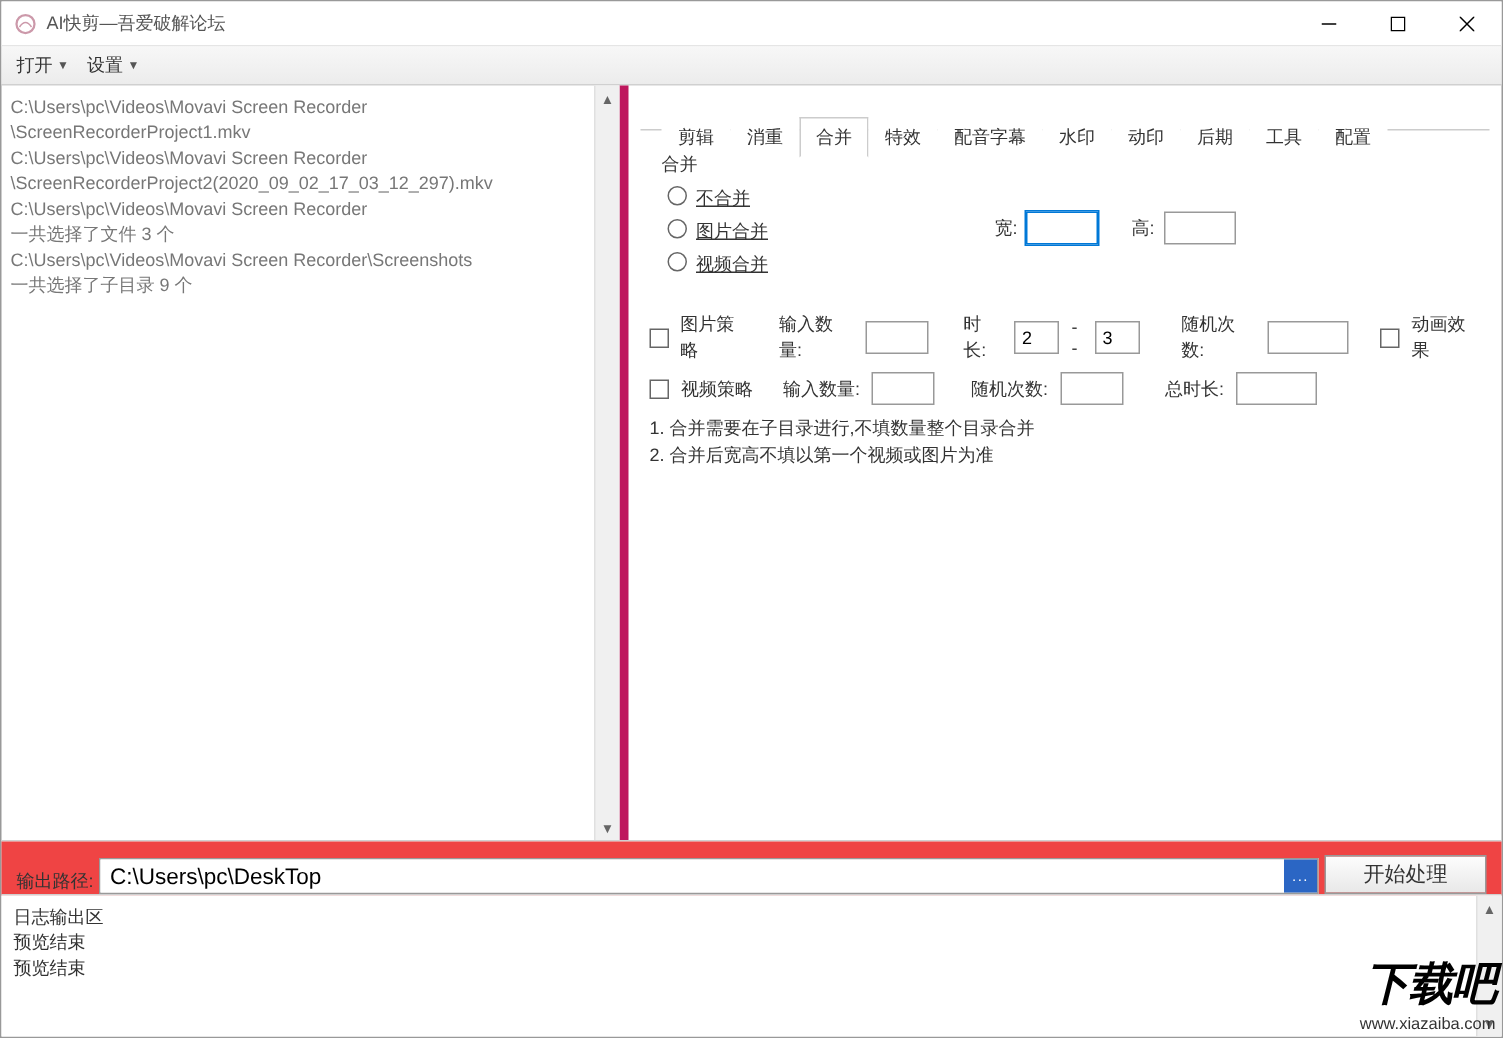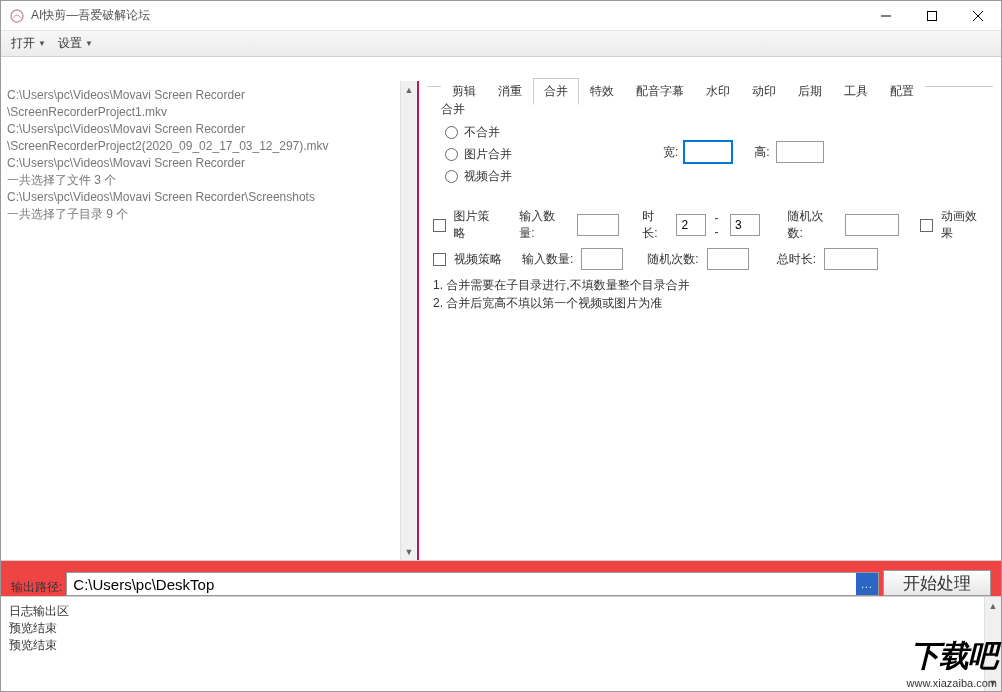--- a/index.html
+++ b/index.html
@@ -7,50 +7,50 @@
 .window { width: 1002px; height: 692px; border: 1px solid #999; display: flex; flex-direction: column; position: relative; }
 .titlebar { height: 30px; display: flex; align-items: center; padding: 0 0 0 8px; background: #fff; border-bottom: 1px solid #e5e5e5; }
 .titlebar .app-icon { width: 16px; height: 16px; margin-right: 6px; }
 .titlebar .title { flex: 1; color: #555; font-size: 12px; }
 .win-controls { display: flex; }
 .win-btn { width: 46px; height: 30px; display: flex; align-items: center; justify-content: center; color: #333; }
 .menubar { height: 26px; display: flex; align-items: center; gap: 12px; padding: 0 10px; background: linear-gradient(#f7f7f7,#ececec); border-bottom: 1px solid #d0d0d0; }
 .menubar .menu-item { display: flex; align-items: center; gap: 3px; color: #333; cursor: default; }
 .menubar .caret { font-size: 8px; color: #555; }
 .main { flex: 1; display: flex; border-bottom: 1px solid #d0d0d0; min-height: 0; }
-.left-pane { width: 418px; position: relative; border-right: 2px solid #be185d; margin-top: 24px; }
+.left-pane { width: 418px; position: relative; border-right: 6px solid #be185d; }
 .left-list { position: absolute; inset: 0 17px 0 0; padding: 6px 6px; color: #777; line-height: 17px; font-size: 12px; overflow: hidden; }
 .left-list div { white-space: nowrap; }
 .vscroll { position: absolute; right: 0; top: 0; bottom: 0; width: 17px; background: #f0f0f0; display: flex; flex-direction: column; border-left: 1px solid #e0e0e0; }
 .vscroll .arrow { height: 17px; display: flex; align-items: center; justify-content: center; color: #666; font-size: 9px; }
 .vscroll .track { flex: 1; }
 .right-pane { flex: 1; display: flex; flex-direction: column; padding: 6px 8px 0 8px; }
 .tabs { display: flex; align-items: flex-end; height: 24px; border-bottom: 1px solid #ccc; }
 .tabs .spacer { width: 14px; }
 .tab { padding: 4px 10px; border: 1px solid transparent; border-bottom: none; color: #333; position: relative; top: 19px; background: #fff; cursor: default; }
 .tab.active { border-color: #ccc; background: #fff; border-bottom: 1px solid #fff; }
 .tab-content { padding: 10px 6px; color: #333; }
 .group { border: none; padding: 4px 8px 10px 8px; margin-bottom: 8px; }
 .group-title { font-size: 12px; color: #333; margin-bottom: 6px; }
-.radio-row { display: flex; align-items: center; gap: 6px; margin: 5px 0 5px 4px; }
+.radio-row { display: flex; align-items: flex-start; gap: 6px; margin: 5px 0 5px 4px; text-decoration: underline; }
 .radio { width: 13px; height: 13px; border: 1px solid #666; border-radius: 50%; display: inline-block; }
 .wh-row { position: absolute; display: flex; align-items: center; gap: 6px; }
 .wh-row input { width: 48px; height: 22px; border: 1px solid #999; }
 .wh-row input.focus { border: 1px solid #0078d7; outline: 1px solid #0078d7; }
 .form-row { display: flex; align-items: center; gap: 8px; margin: 6px 0; }
 .chk { width: 13px; height: 13px; border: 1px solid #666; display: inline-block; background: #fff; }
 .form-row input[type="text"] { height: 22px; border: 1px solid #999; padding: 0 4px; font-size: 12px; }
 .w40 { width: 42px; } .w30 { width: 30px; } .w50 { width: 54px; }
 .notes { margin-top: 4px; line-height: 18px; }
 .bottom-bar { height: 36px; display: flex; align-items: flex-end; padding: 0 10px; gap: 4px; border-bottom: 1px solid #d0d0d0; background: #ef4444; }
 .path-label { color: #333; }
 .path-wrap { flex: 1; display: flex; align-items: center; border: 1px solid #999; height: 24px; background: #fff; }
 .path-wrap input { border: none; flex: 1; height: 100%; padding: 0 6px; font-size: 15px; outline: none; }
 .path-wrap .browse { width: 22px; height: 100%; background: #2b66c4; color: #fff; display: flex; align-items: center; justify-content: center; font-size: 10px; letter-spacing: 1px; }
-.start-btn { width: 108px; height: 26px; border: 1px solid #999; background: linear-gradient(#fdfdfd,#e8e8e8); font-size: 17px; display: flex; align-items: center; justify-content: center; }
+.start-btn { width: 108px; height: 26px; border: 1px solid #999; background: linear-gradient(#fdfdfd,#e8e8e8); font-size: 14px; display: flex; align-items: center; justify-content: center; }
 .log-area { height: 94px; position: relative; background: #fff; }
 .log-content { position: absolute; inset: 0 17px 0 0; padding: 6px 8px; line-height: 17px; color: #333; }
 .watermark { position: absolute; right: 4px; bottom: 2px; text-align: right; pointer-events: none; }
 .watermark .big { font-size: 30px; font-weight: 900; color: #000; letter-spacing: -1px; font-style: italic; }
 .watermark .url { font-size: 11px; color: #333; }
 .rel { position: relative; }
 </style>
 </head>
 <body>
 

